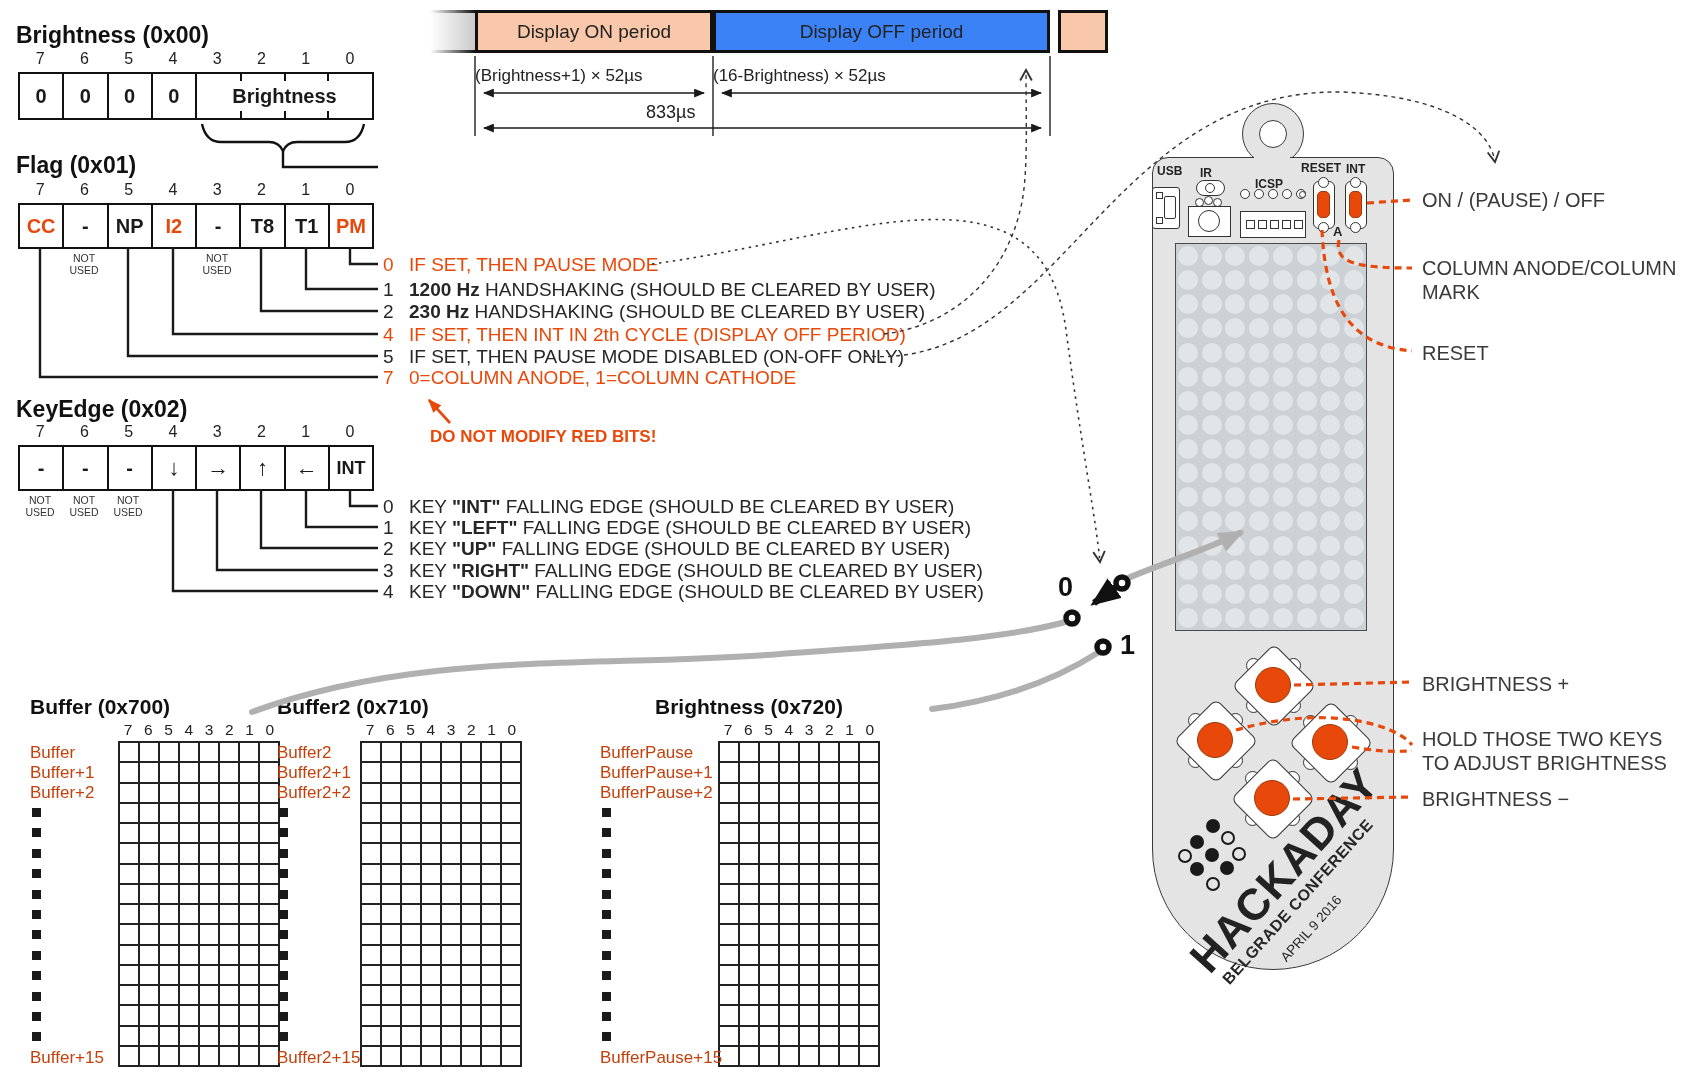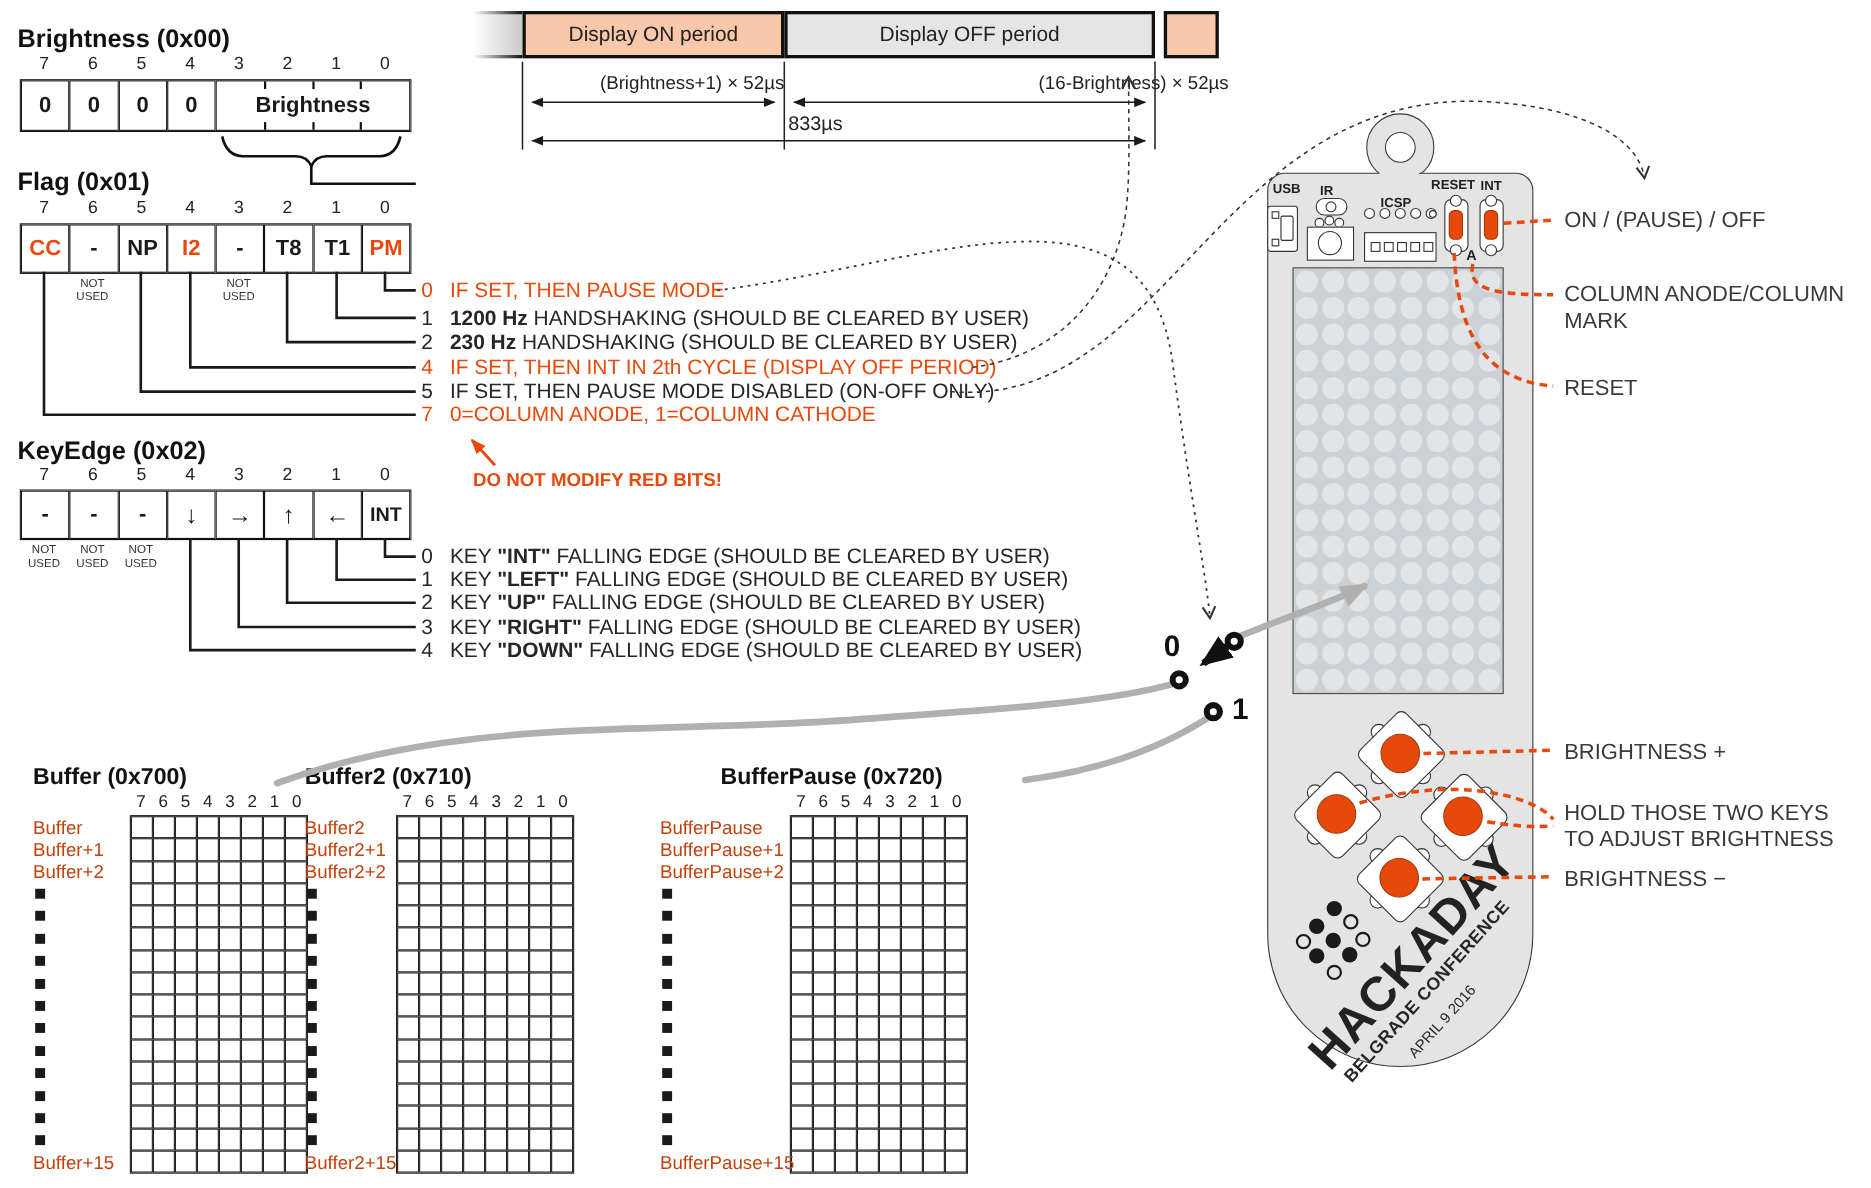--- a/index.html
+++ b/index.html
@@ -15,22 +15,22 @@
 .redtx{color:#e8490b !important}
 .tick{position:absolute;width:2px;height:7px;background:#111}
 .nu{position:absolute;font-size:10.5px;line-height:12px;color:#333;text-align:center;white-space:pre-line;width:44px}
 .desc{position:absolute;left:383px;display:flex;font-size:19px;color:#262626;white-space:nowrap;line-height:21px}
 .desc .num{width:26px;flex:none}
 .desc.wide .num{width:49px}
 .desc.red,.desc.red *{color:#e8490b}
 .warn{position:absolute;left:430px;top:427px;color:#e8490b;font-weight:bold;font-size:17px;white-space:nowrap}
 .tblock{position:absolute;top:10px;height:43px;border:3px solid #111;display:flex;align-items:center;justify-content:center;font-size:19px;color:#222;box-sizing:border-box}
 .salmon{background:#f9c7a9}
-.grayb{background:#e5e5e5}
-.dimtxt{position:absolute;font-size:17px;color:#222;text-align:right;white-space:nowrap}
+.grayb{background:#3b82f6}
+.dimtxt{position:absolute;font-size:17px;color:#222;text-align:left;white-space:nowrap}
 .btable{position:absolute;top:695px}
 .btitle{position:absolute;top:0;font-weight:bold;font-size:21px;color:#111;white-space:nowrap}
 .bbits{position:absolute;top:26px;width:162px;display:flex;font-size:15.5px;color:#222}
 .bbits span{flex:1;text-align:center}
 .bgrid{position:absolute;top:46px;width:162px;height:326px;display:grid;grid-template-columns:repeat(8,1fr);grid-template-rows:repeat(16,1fr);border:1px solid #222;background:#fff;box-sizing:border-box}
 .bcell{border:1px solid #222}
 .blbl{position:absolute;font-size:17px;color:#c2410c;white-space:nowrap;line-height:19px}
 .bullets{position:absolute;left:2px;top:113px;display:flex;flex-direction:column;gap:11.4px}
 .sqb{width:9px;height:9px;background:#1a1a1a}
 .badge-tab{position:absolute;left:1242px;top:103px;width:60px;height:60px;border-radius:50%;background:#e4e4e4;border:1.5px solid #3a3a3a}
@@ -531,21 +531,21 @@
         <div class="sqb"></div>
         <div class="sqb"></div>
         <div class="sqb"></div>
         <div class="sqb"></div>
         <div class="sqb"></div>
         <div class="sqb"></div>
       </div>
     <div class="blbl" style="left:0;top:353px">Buffer2+15</div>
   </div>
   <div class="btable" style="left:600px">
-    <div class="btitle" style="left:55px">BufferPause (0x720)</div>
+    <div class="btitle" style="left:55px">Brightness (0x720)</div>
     <div class="bbits" style="left:118px">
         <span>7</span>
         <span>6</span>
         <span>5</span>
         <span>4</span>
         <span>3</span>
         <span>2</span>
         <span>1</span>
         <span>0</span>
       </div>

